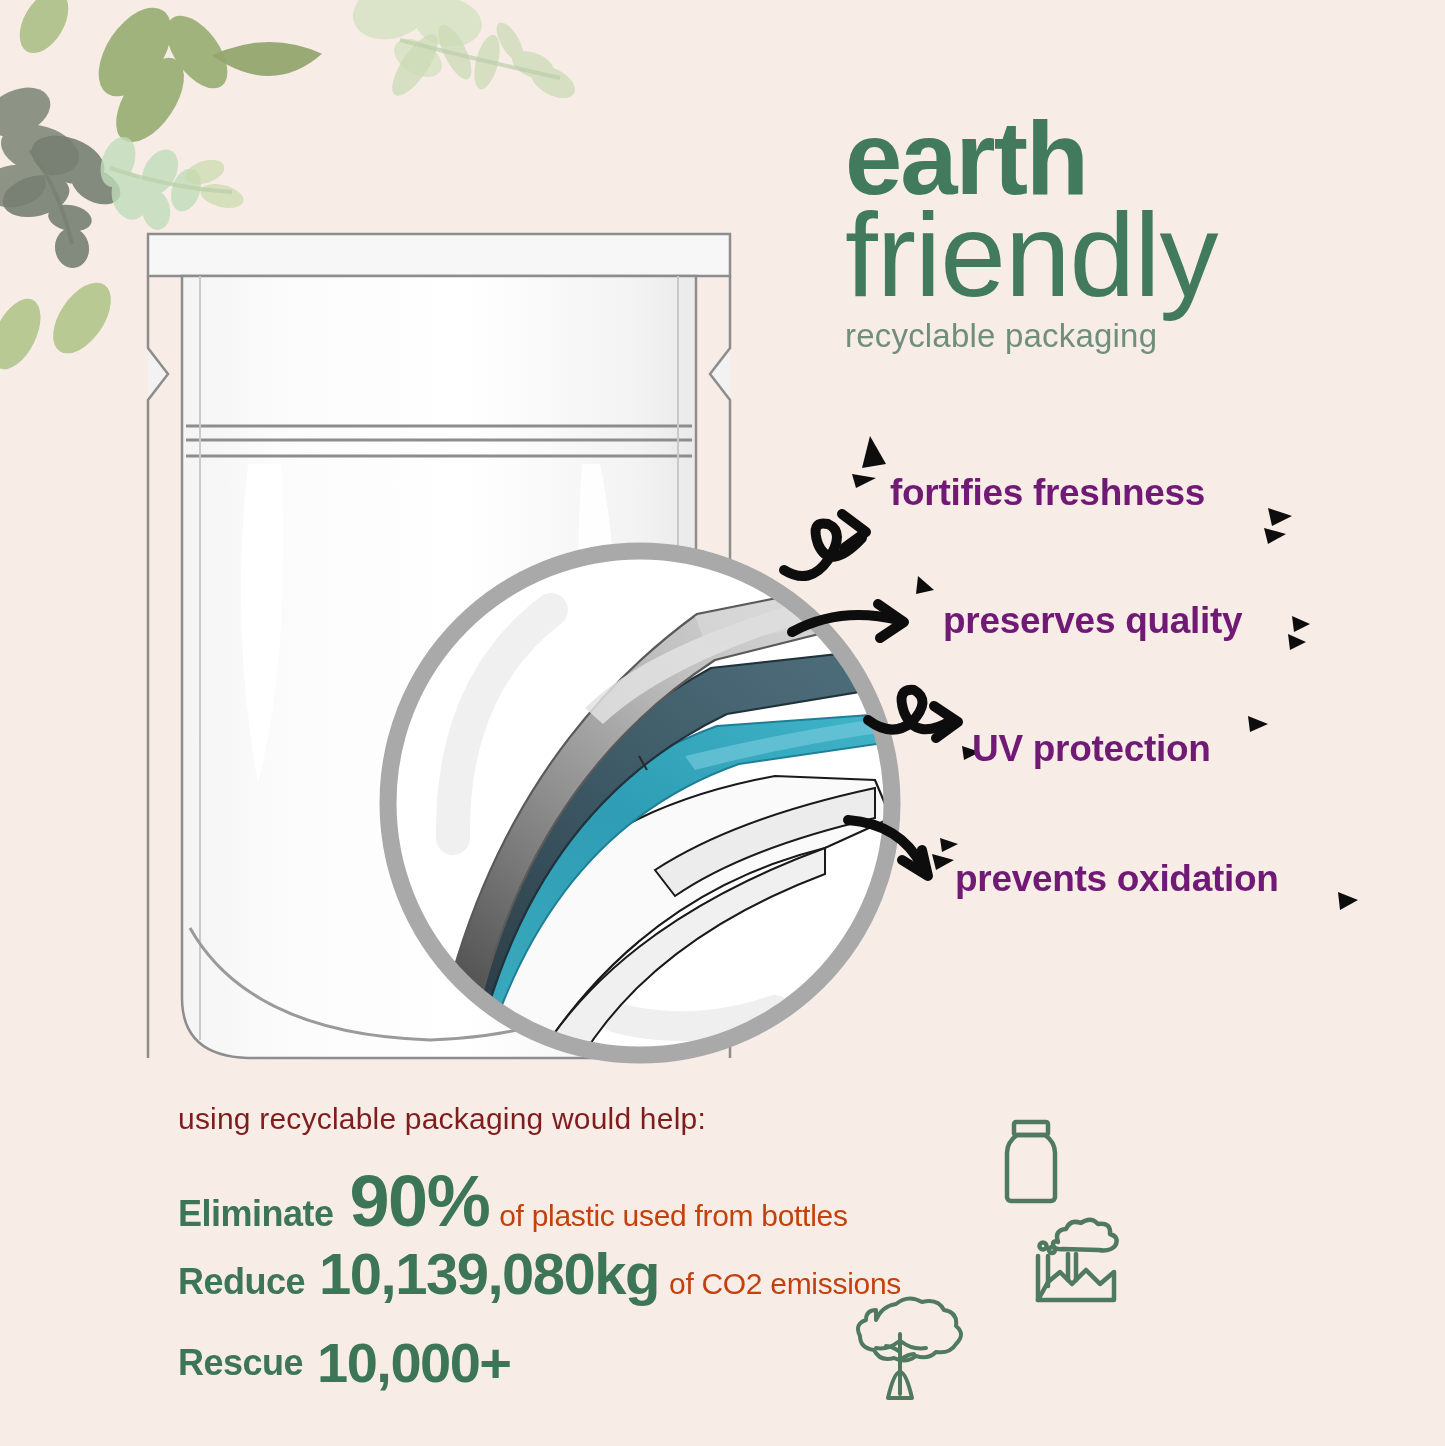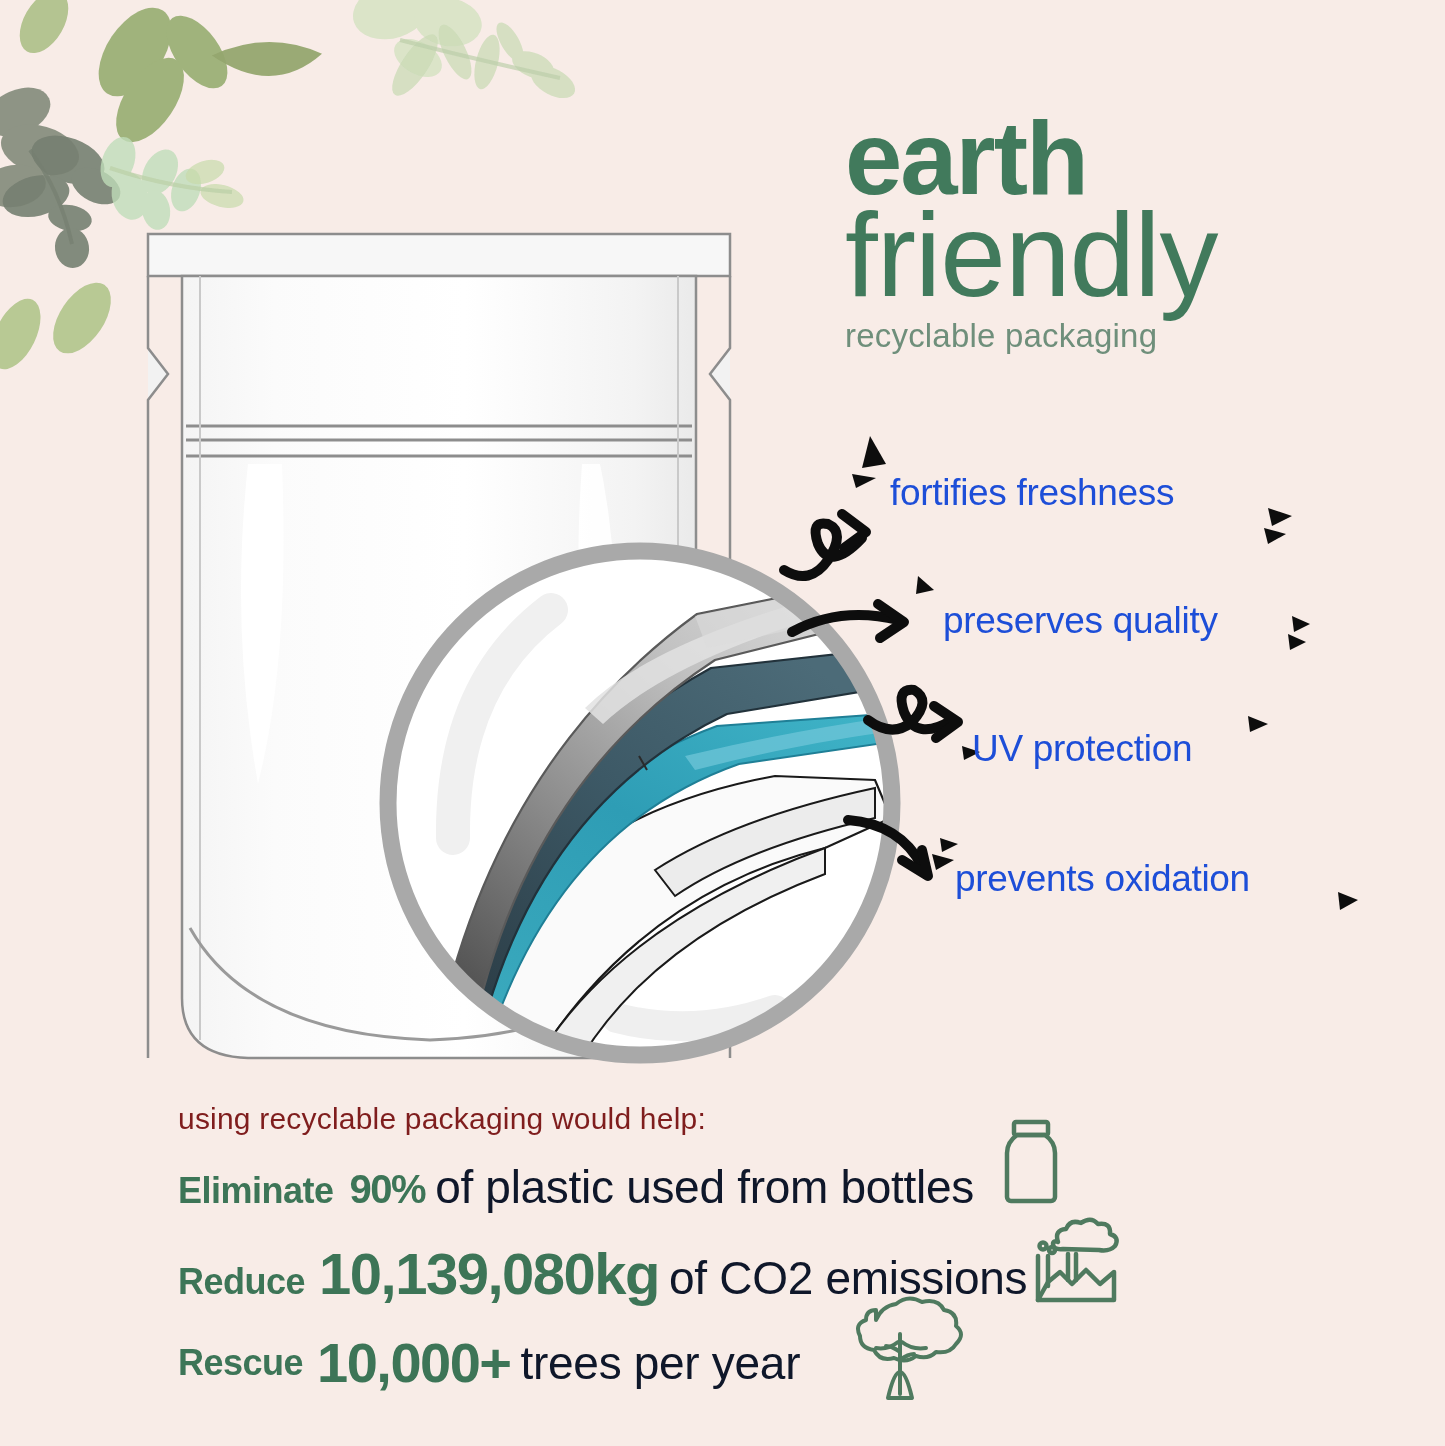--- a/index.html
+++ b/index.html
@@ -22,41 +22,41 @@
     line-height:0.92;
   }
   #title-earth{font-size:103px;}
   #title-friendly{font-size:118px;font-weight:normal;letter-spacing:-1px;margin-top:-6px;}
   #subtitle{
     color:#6f8f7b;font-size:33px;margin-top:8px;letter-spacing:0.2px;font-weight:normal;
   }
 
   
   .feature-label{
-    color:#1d4ed8;font-size:37px;letter-spacing:-0.3px;white-space:nowrap;
+    color:#701a75;font-size:37px;letter-spacing:-0.3px;white-space:nowrap;font-weight:bold;
   }
   #feat-0{left:890px;top:472px;}
   #feat-1{left:943px;top:600px;}
   #feat-2{left:972px;top:728px;}
   #feat-3{left:955px;top:858px;}
 
   
   #stats-intro{
     left:178px;top:1102px;color:#7f1d1d;font-size:30px;letter-spacing:0.2px;
   }
   .stat-row{display:flex;align-items:baseline;white-space:nowrap;}
   #stat-0{left:178px;top:1160px;}
   #stat-1{left:178px;top:1240px;}
   #stat-2{left:178px;top:1330px;align-items:center;}
   .stat-verb{color:#3d7557;font-weight:bold;font-size:36px;letter-spacing:-0.5px;}
   .stat-num{color:#3d7557;font-weight:bold;letter-spacing:-1.5px;margin:0 10px;}
-  #stat-0 .stat-num{font-size:40px;}
+  #stat-0 .stat-num{font-size:72px;}
   #stat-1 .stat-num{font-size:58px;}
   #stat-2 .stat-num{font-size:56px;}
-  .stat-tail{color:#0f172a;font-size:46px;letter-spacing:-0.3px;}
+  .stat-tail{color:#c2410c;font-size:30px;letter-spacing:-0.3px;}
   #stat-0 .stat-verb{margin-right:6px;}
   #stat-1 .stat-verb{margin-right:4px;}
   #stat-2 .stat-verb{margin-right:4px;}
 
   
   #icon-bottle{left:995px;top:1118px;}
   #icon-factory{left:1022px;top:1212px;}
   #icon-tree{left:836px;top:1292px;}
 </style>
 </head>
@@ -267,21 +267,20 @@
 
   <div class="abs stat-row" id="stat-1">
     <span class="stat-verb">Reduce</span>
     <span class="stat-num">10,139,080kg</span>
     <span class="stat-tail">of CO2 emissions</span>
   </div>
 
   <div class="abs stat-row" id="stat-2">
     <span class="stat-verb">Rescue</span>
     <span class="stat-num">10,000+</span>
-    <span class="stat-tail">trees per year</span>
   </div>
 
   <svg class="abs" id="icon-bottle" width="72" height="92" viewBox="0 0 72 92">
     <g fill="none" stroke="#4f7a5f" stroke-width="4.5" stroke-linejoin="round">
       <rect x="19" y="4" width="34" height="13" rx="2"></rect>
       <path d="M22 17 q-10 7 -10 18 v44 a4 4 0 0 0 4 4 h40 a4 4 0 0 0 4 -4 v-44 q0 -11 -10 -18 z"></path>
     </g>
   </svg>
 
   <svg class="abs" id="icon-factory" width="100" height="92" viewBox="0 0 100 92">

